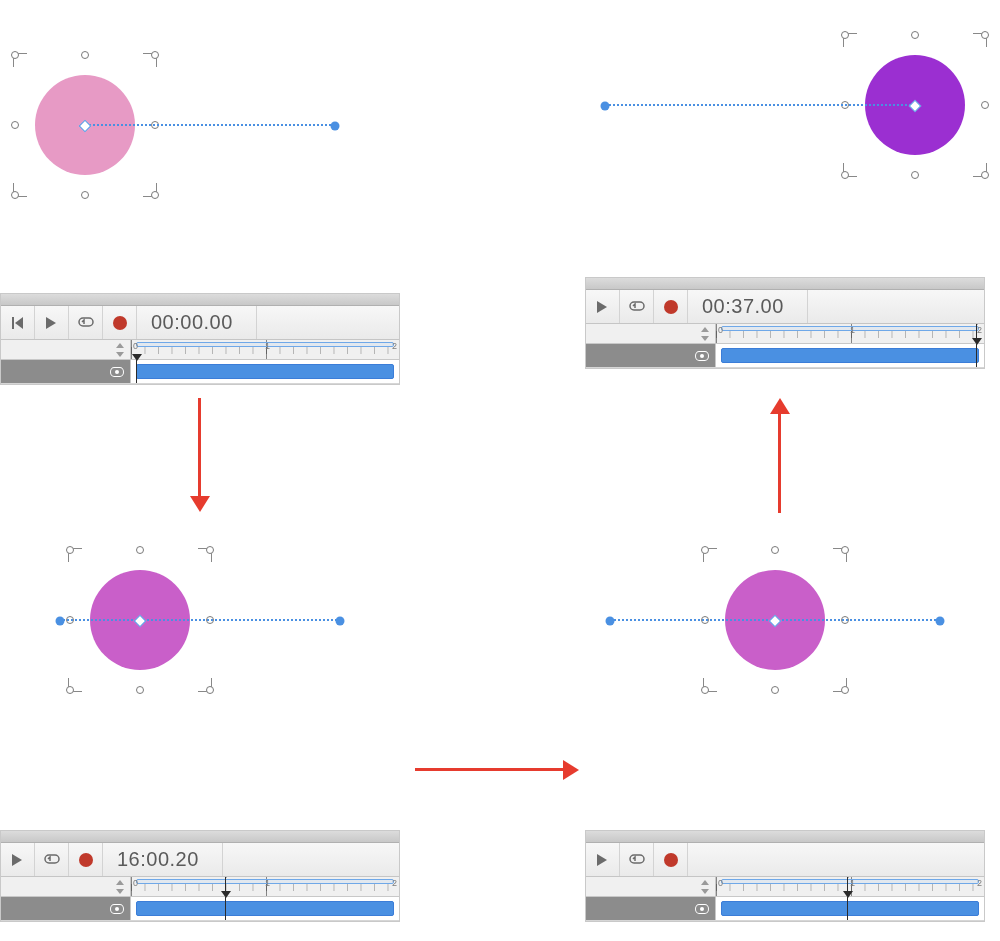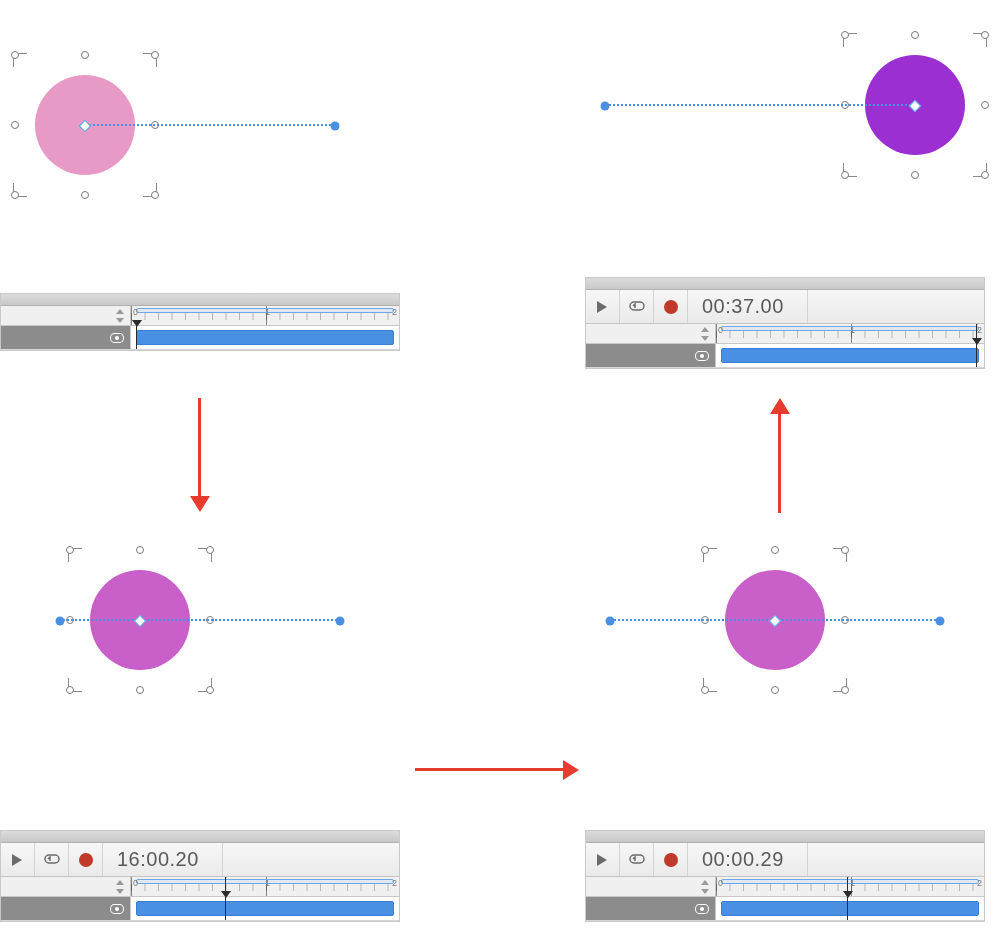--- a/index.html
+++ b/index.html
@@ -267,20 +267,44 @@
     <div class="circle" style="left:20px;top:20px;background:#9b2fd1;"></div>
     <div class="motion-path" style="left:-240px;width:310px;">
       <div class="path-end" style="left:0;top:0;"></div>
       <div class="path-diamond" style="left:310px;top:0;"></div>
     </div>
   </div>
 </div>
 
 <div class="timeline" style="left:0;top:293px;">
   <div class="tl-topbar"></div>
+  <div class="tl-row1">
+    <div class="tl-btn">
+      <svg width="12" height="12" viewBox="0 0 12 12">
+          <rect x="0" y="0" width="2" height="12" fill="#6b6b6b"></rect>
+          <polygon points="11,0 11,12 3,6" fill="#6b6b6b"></polygon>
+        </svg>
+    </div>
+    <div class="tl-btn">
+      <svg width="11" height="12" viewBox="0 0 11 12">
+          <polygon points="0,0 0,12 10,6" fill="#6b6b6b"></polygon>
+        </svg>
+    </div>
+    <div class="tl-btn">
+      <svg width="16" height="11" viewBox="0 0 16 11" fill="none" stroke="#6b6b6b" stroke-width="1.5">
+          <rect x="1" y="1" width="14" height="8" rx="4"></rect>
+          <polyline points="4,5 6,3 6,7"></polyline>
+        </svg>
+    </div>
+    <div class="tl-btn">
+        <div class="rec-dot"></div>
+      </div>
+    <div class="tl-time">00:00.00</div>
+    <div style="flex:1"></div>
+  </div>
   <div class="tl-ruler-row">
     <div class="tl-left-gutter">
       <svg width="8" height="14">
           <polygon points="4,0 8,5 0,5" fill="#9a9a9a"></polygon>
           <polygon points="4,14 8,9 0,9" fill="#9a9a9a"></polygon>
         </svg>
     </div>
     <div class="tl-ruler">
       <div class="tl-scope" style="left:2%;right:2%;"></div>
       <span class="tick-lbl" style="left:2px;">0</span>
@@ -447,21 +471,20 @@
     </div>
     <div class="tl-btn">
       <svg width="16" height="11" viewBox="0 0 16 11" fill="none" stroke="#6b6b6b" stroke-width="1.5">
           <rect x="1" y="1" width="14" height="8" rx="4"></rect>
           <polyline points="4,5 6,3 6,7"></polyline>
         </svg>
     </div>
     <div class="tl-btn">
         <div class="rec-dot"></div>
       </div>
-    <div class="tl-time">00:00.29</div>
     <div style="flex:1"></div>
   </div>
   <div class="tl-ruler-row">
     <div class="tl-left-gutter">
       <svg width="8" height="14">
           <polygon points="4,0 8,5 0,5" fill="#9a9a9a"></polygon>
           <polygon points="4,14 8,9 0,9" fill="#9a9a9a"></polygon>
         </svg>
     </div>
     <div class="tl-ruler">

